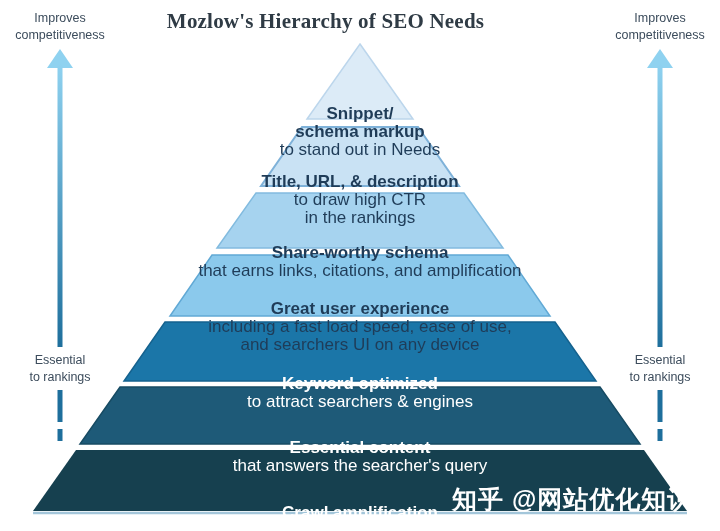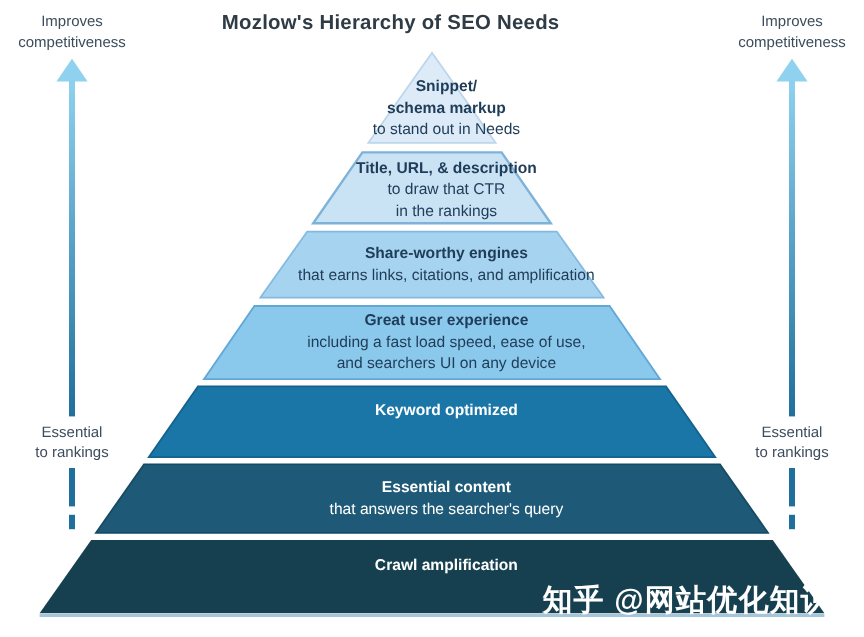--- a/index.html
+++ b/index.html
@@ -3,34 +3,34 @@
 <meta charset="utf-8">
 <style>
   html,body{margin:0;padding:0;}
   body{
     width:720px;height:531px;position:relative;background:#ffffff;
     font-family:"Liberation Sans", sans-serif;overflow:hidden;
   }
   .stage{position:absolute;inset:0;width:720px;height:531px;}
   .page-title{
     position:absolute;top:9px;left:0;width:651px;text-align:center;
-    font-family:Liberation Sans, sans-serif;font-size:17px;font-weight:700;
+    font-family:Liberation Serif, serif;font-size:21px;font-weight:700;
     color:#2f3b45;letter-spacing:0.2px;
   }
   .side-label{
     position:absolute;width:130px;text-align:center;
     font-size:12.5px;line-height:17px;color:#3c4c5c;white-space:pre-line;
   }
   .side-label.tl{left:-5px;top:10px;}
   .side-label.tr{left:595px;top:10px;}
   .side-label.bl{left:-5px;top:352px;}
   .side-label.br{left:595px;top:352px;}
   .tier-text{
-    position:absolute;left:152px;width:440px;text-align:center;
-    line-height:18px;font-size:13px;
+    position:absolute;left:140px;width:440px;text-align:center;
+    line-height:18px;font-size:17px;margin-top:42px;
   }
   .tier-text .t{font-weight:700;white-space:pre-line;display:block;}
   .tier-text .s{white-space:pre-line;display:block;}
   .navy{color:#1f3c58;}
   .white{color:#ffffff;}
   .watermark{
     position:absolute;left:452px;top:483px;width:280px;
     color:#ffffff;font-size:25px;font-weight:700;letter-spacing:1px;
     white-space:nowrap;
   }
@@ -84,34 +84,35 @@
 <div class="side-label br">Essential
 to rankings</div>
 
 <div class="tier-text navy" style="top:63px;">
   <span class="t">Snippet/
 schema markup</span>
   <span class="s">to stand out in Needs</span>
 </div>
 <div class="tier-text navy" style="top:131px;">
   <span class="t">Title, URL, &amp; description</span>
-  <span class="s">to draw that CTR
+  <span class="s">to draw high CTR
 in the rankings</span>
 </div>
 <div class="tier-text navy" style="top:202px;">
-  <span class="t">Share-worthy engines</span>
+  <span class="t">Share-worthy schema</span>
   <span class="s">that earns links, citations, and amplification</span>
 </div>
 <div class="tier-text navy" style="top:258px;">
   <span class="t">Great user experience</span>
   <span class="s">including a fast load speed, ease of use,
 and searchers UI on any device</span>
 </div>
 <div class="tier-text white" style="top:333px;text-align:center;">
   <span class="t">Keyword optimized</span>
+  <span class="s">to attract searchers &amp; engines</span>
 </div>
 <div class="tier-text white" style="top:397px;">
   <span class="t">Essential content</span>
   <span class="s">that answers the searcher's query</span>
 </div>
 <div class="tier-text white" style="top:462px;">
   <span class="t">Crawl amplification</span>
 </div>
 
 <div class="watermark">知乎 @网站优化知识宝典</div>

